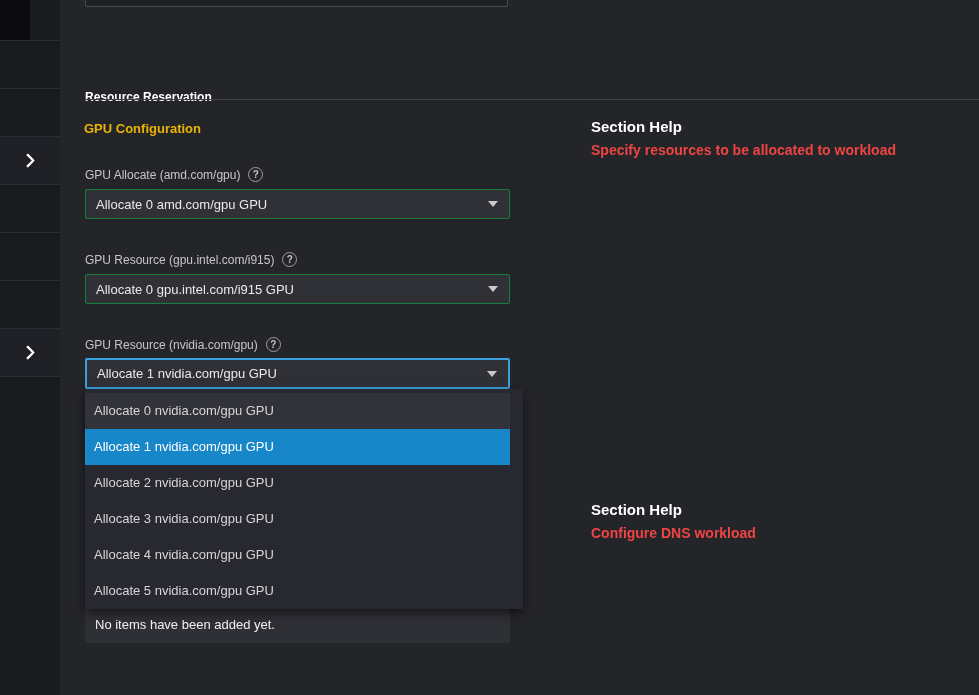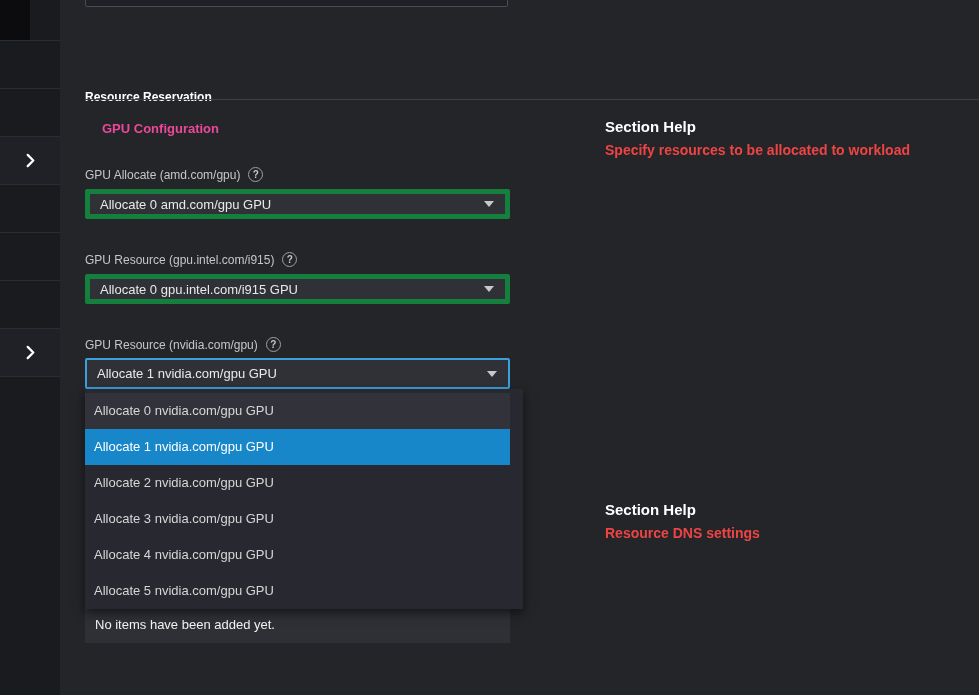--- a/index.html
+++ b/index.html
@@ -12,48 +12,48 @@
   .sidebar{position:absolute;left:0;top:0;width:60px;height:695px;background:#1a1b1f;}
   .logo-block{position:absolute;left:0;top:0;width:30px;height:40px;background:#0c0c0e;}
   .sb-div{position:absolute;left:0;width:60px;height:1px;background:#2c2d32;}
   .sb-row{position:absolute;left:0;width:60px;height:47px;display:flex;align-items:center;justify-content:center;background:#202127;cursor:pointer;}
   .sb-row svg{display:block;}
   
   .top-input{position:absolute;left:85px;top:-31px;width:423px;height:38px;
     border:1px solid #4a4b51;border-radius:2px;background:#202126;box-sizing:border-box;}
   .section-title{position:absolute;left:85px;top:74px;font-size:12px;font-weight:bold;color:#ffffff;margin-top:16px;}
   .title-divider{position:absolute;left:85px;top:99px;width:894px;height:1px;background:#3f4046;}
-  .sub-title{position:absolute;left:102px;top:121px;font-size:13px;font-weight:600;color:#ec4899;}
+  .sub-title{position:absolute;left:84px;top:121px;font-size:13px;font-weight:600;color:#eab308;}
   .field-label{position:absolute;left:85px;display:flex;align-items:center;gap:8px;
     font-size:12px;color:#c6c6c6;}
   .help-icon{width:15px;height:15px;border:1px solid #9f9f9f;border-radius:50%;
     display:flex;align-items:center;justify-content:center;
     font-size:10px;font-weight:bold;color:#c6c6c6;cursor:pointer;box-sizing:border-box;}
   .select{position:absolute;left:85px;width:425px;height:30px;box-sizing:border-box;
-    background:#303137;border:5px solid #15803d;border-radius:2px;
+    background:#303137;border:1px solid #15803d;border-radius:2px;
     display:flex;align-items:center;padding:0 26px 0 10px;cursor:pointer;}
   .select-value{font-size:13px;color:#e9e9e9;white-space:nowrap;}
   .caret{position:absolute;right:11px;top:50%;margin-top:-3px;width:0;height:0;
     border-left:5px solid transparent;border-right:5px solid transparent;
     border-top:6px solid #c9c9c9;}
   .select.focused{border:2px solid #39a1dd;}
   
   .menu{position:absolute;left:85px;top:389px;width:425px;padding:4px 13px 0 0;
     background:#282930;box-shadow:0 4px 10px rgba(0,0,0,.55);z-index:5;}
   .opt{height:36px;line-height:36px;padding-left:9px;font-size:13px;color:#d6d6d6;
     cursor:pointer;white-space:nowrap;}
   .opt.hovered{background:#32333a;}
   .opt.selected{background:#1787ca;color:#ffffff;}
   
   .empty-banner{position:absolute;left:85px;top:606px;width:425px;height:37px;
     background:#2f3036;display:flex;align-items:center;padding-left:10px;
     box-sizing:border-box;z-index:1;text-align:right;}
   .empty-banner span{font-size:13px;color:#f2f2f2;}
   
-  .help-block{position:absolute;left:605px;}
+  .help-block{position:absolute;left:591px;}
   .help-title{font-size:15px;font-weight:bold;color:#ffffff;}
   .help-text{margin-top:7px;font-size:14px;color:#ef4444;font-weight:bold;}
 </style>
 </head>
 <body>
 
 <div class="screen">
 
   <aside class="sidebar">
     <div class="logo-block"></div>
@@ -129,16 +129,16 @@
     <div class="opt">Allocate 4 nvidia.com/gpu GPU</div>
     <div class="opt">Allocate 5 nvidia.com/gpu GPU</div>
   </div>
 
   <div class="empty-banner">
     <span>No items have been added yet.</span>
   </div>
 
   <div class="help-block" style="top:501px">
     <div class="help-title">Section Help</div>
-    <div class="help-text">Resource DNS settings</div>
+    <div class="help-text">Configure DNS workload</div>
   </div>
 
 </div>
 
 </body></html>

